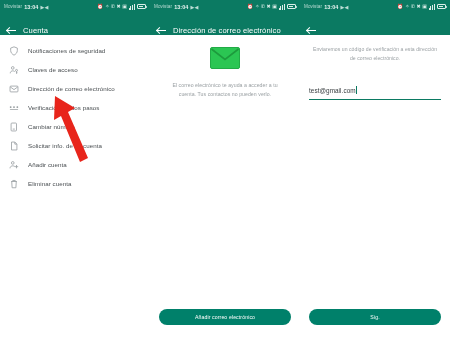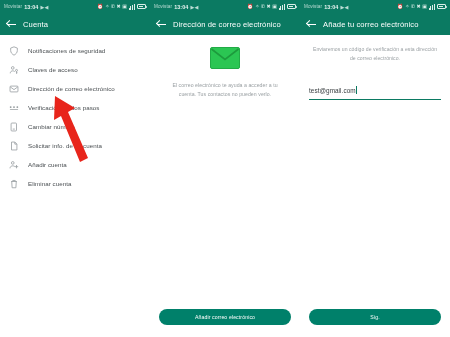--- a/index.html
+++ b/index.html
@@ -51,21 +51,21 @@
     content: ""; position: absolute; right: -2px; top: 1.3px;
     width: 1.2px; height: 2.2px; background: #dceee9; border-radius: 0 1px 1px 0;
   }
   .sb-bat i { position: absolute; left: .6px; top: .6px; bottom: .6px; width: 60%; background: #dceee9; display: block; }
 
   
   .appbar {
     height: 22px;
     background: #0b7a62;
     display: flex;
-    align-items: center;
+    align-items: flex-end;
     gap: 7px;
     padding: 0 7px;
   }
   .back-arrow {
     width: 9px; height: 9px; position: relative; flex: none; cursor: pointer;
   }
   .back-arrow::before {
     content: ""; position: absolute; left: 0; top: 4px; width: 9px; height: 1.1px; background: #ffffff;
   }
   .back-arrow::after {
@@ -323,21 +323,20 @@
             <i></i>
           </span>
         <span class="sb-bat">
             <i></i>
           </span>
       </div>
     </div>
 
     <div class="appbar">
       <div class="back-arrow"></div>
-      <div class="appbar-title">Añade tu correo electrónico</div>
     </div>
 
     <div class="s3-body">
       <div class="s3-desc">Enviaremos un código de verificación a esta dirección de correo electrónico.</div>
 
       <div class="email-field">
         <span class="email-value">test@gmail.com</span><span class="caret"></span>
       </div>
     </div>
 

